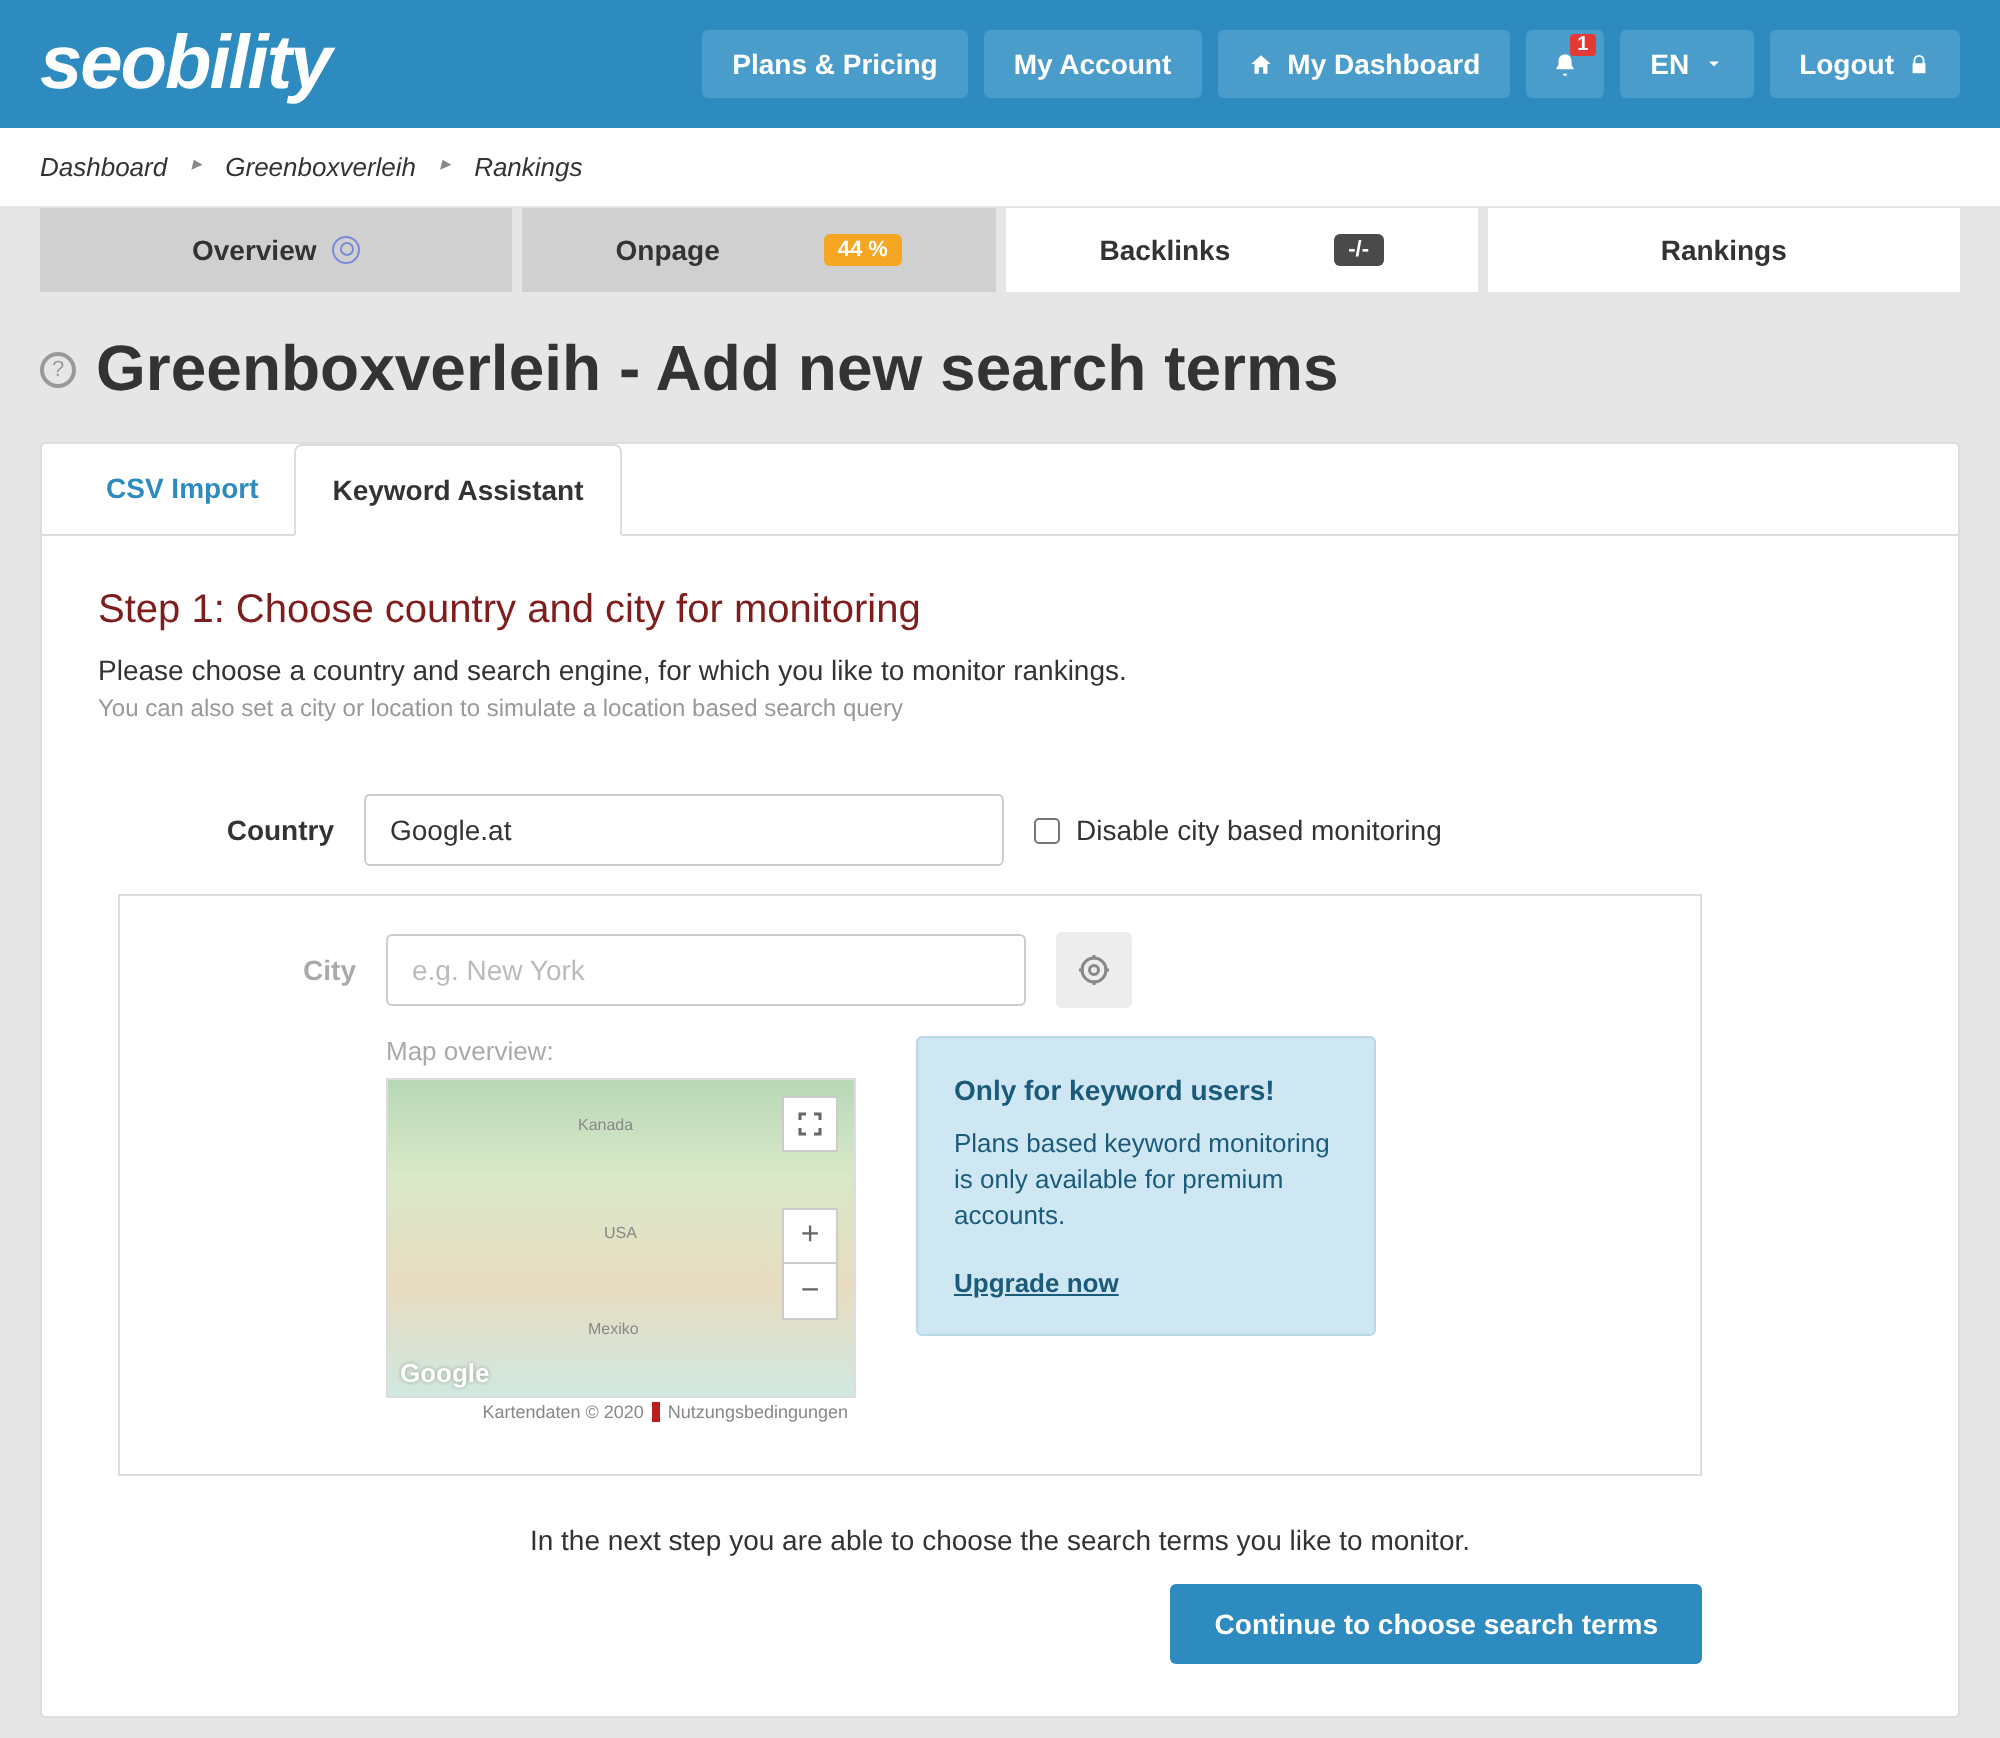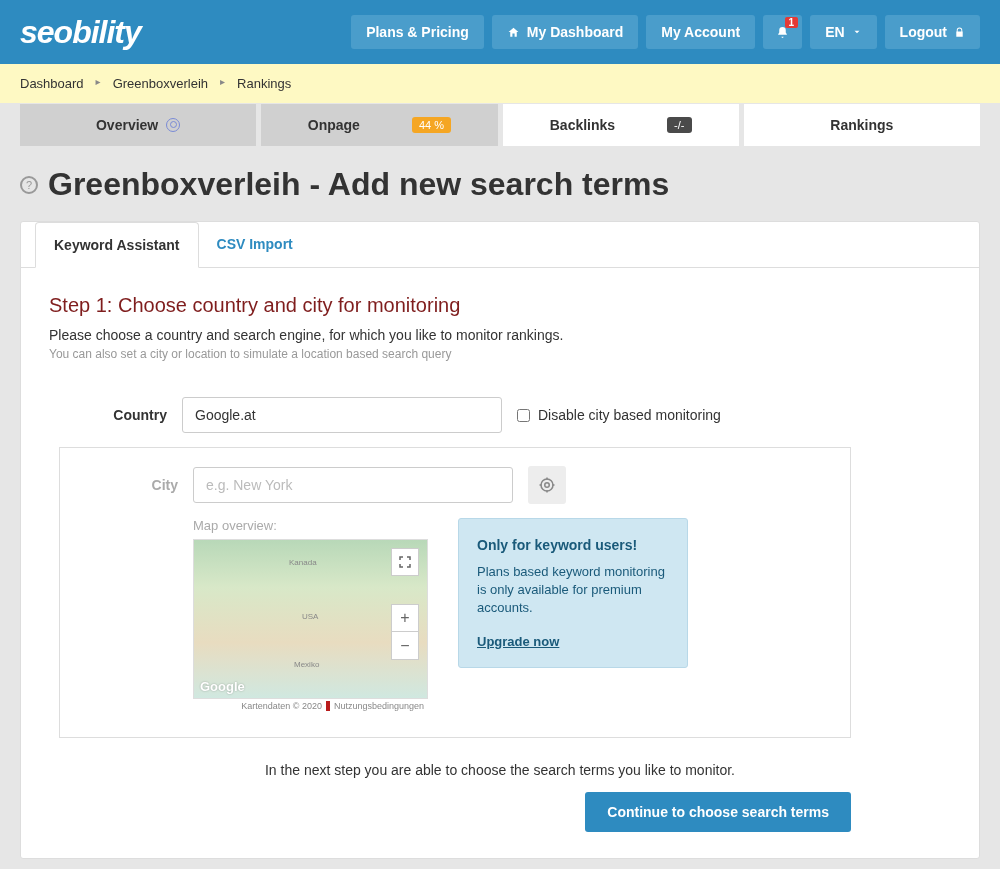--- a/index.html
+++ b/index.html
@@ -1,30 +1,30 @@
 <!DOCTYPE html>
 <html><head>
 <meta charset="utf-8">
 <style>
 * { box-sizing: border-box; margin: 0; padding: 0; }
 body { font-family: -apple-system, BlinkMacSystemFont, "Segoe UI", Arial, sans-serif; background: #e6e6e6; width: 1000px; }
 .header { background: #2e8bc0; height: 64px; display: flex; align-items: center; padding: 0 20px; justify-content: space-between; }
-.logo { color: #fff; font-size: 32px; font-weight: bold; font-style: italic; letter-spacing: -1px; }
+.logo { color: #fff; font-size: 38px; font-weight: bold; font-style: italic; letter-spacing: -1px; }
 .nav-buttons { display: flex; gap: 8px; }
 .nav-btn { background: #4a9dcb; color: #fff; border: none; padding: 9px 15px; font-size: 14px; font-weight: 600; border-radius: 3px; cursor: pointer; display: flex; align-items: center; gap: 7px; }
 .nav-btn svg { width: 13px; height: 13px; fill: #fff; }
 .notif { position: relative; padding: 9px 13px; }
 .notif-badge { position: absolute; top: 2px; right: 4px; background: #e53935; color: #fff; font-size: 10px; font-weight: bold; padding: 0 4px; border-radius: 2px; }
-.breadcrumb { background: #fef9c3; padding: 12px 20px; display: flex; align-items: flex-start; gap: 12px; font-size: 13px; color: #333; }
+.breadcrumb { background: #ffffff; padding: 12px 20px; display: flex; align-items: flex-start; gap: 12px; font-size: 13px; color: #333; font-style: italic; }
 .breadcrumb a { color: #333; text-decoration: none; cursor: pointer; }
 .bc-sep { color: #888; font-size: 10px; }
 .tabs-bar { display: flex; gap: 5px; padding: 0 20px; margin-top: 1px; align-items: center; }
 .tab { flex: 1; background: #d0d0d0; padding: 13px 0; text-align: center; font-size: 14px; font-weight: 600; color: #333; cursor: pointer; display: flex; align-items: center; justify-content: center; gap: 8px; }
 .tab.active { background: #fff; }
-.tab-badge { background: #888; color: #fff; font-size: 11px; padding: 2px 7px; border-radius: 3px; font-weight: normal; margin-left: 44px; }
+.tab-badge { background: #888; color: #fff; font-size: 11px; padding: 2px 7px; border-radius: 3px; font-weight: bold; margin-left: 44px; }
 .tab-badge.orange { background: #f5a623; }
 .tab-badge.dark { background: #4a4a4a; }
 .globe-icon { width: 14px; height: 14px; border: 1.5px solid #7a8bd6; border-radius: 50%; display: inline-block; position: relative; }
 .globe-icon::after { content: ''; position: absolute; top: 2px; left: 3px; width: 5px; height: 5px; border: 1px solid #7a8bd6; border-radius: 50%; }
 .content { padding: 20px; }
 .page-title { display: flex; align-items: center; gap: 10px; margin-bottom: 18px; }
 .page-title h1 { font-size: 32px; font-weight: 600; color: #333; }
 .title-icon { width: 18px; height: 18px; border: 2px solid #999; border-radius: 50%; display: inline-flex; align-items: center; justify-content: center; font-size: 11px; color: #999; }
 .panel { background: #fff; border: 1px solid #ddd; border-radius: 3px; padding: 0; }
 .panel-tabs { display: flex; border-bottom: 1px solid #ddd; padding-left: 14px; }
@@ -70,28 +70,28 @@
 </head>
 <body>
 
 <div class="header">
   <div class="logo">seobility</div>
   <div class="nav-buttons">
     <button class="nav-btn">
         <span>Plans &amp; Pricing</span>
       </button>
     <button class="nav-btn">
+        <span>My Account</span>
+      </button>
+    <button class="nav-btn">
       <svg viewBox="0 0 24 24">
           <path d="M12 3l9 8h-3v9h-4v-6h-4v6H6v-9H3z"></path>
         </svg>
       <span>My Dashboard</span>
     </button>
-    <button class="nav-btn">
-        <span>My Account</span>
-      </button>
     <button class="nav-btn notif">
       <svg viewBox="0 0 24 24">
           <path d="M12 2a6 6 0 0 0-6 6v4l-2 3v1h16v-1l-2-3V8a6 6 0 0 0-6-6zm-2 18a2 2 0 0 0 4 0z"></path>
         </svg>
       <span class="notif-badge">1</span>
     </button>
     <button class="nav-btn">
       <span>EN</span>
       <svg viewBox="0 0 24 24" style="width:10px;height:10px">
           <path d="M6 9l6 6 6-6z"></path>
@@ -133,22 +133,22 @@
 </div>
 
 <div class="content">
   <div class="page-title">
     <span class="title-icon">?</span>
     <h1>Greenboxverleih - Add new search terms</h1>
   </div>
 
   <div class="panel">
     <div class="panel-tabs">
+      <div class="panel-tab">CSV Import</div>
       <div class="panel-tab active">Keyword Assistant</div>
-      <div class="panel-tab">CSV Import</div>
     </div>
     <div class="panel-body">
       <div class="step-title">Step 1: Choose country and city for monitoring</div>
       <div class="step-desc">Please choose a country and search engine, for which you like to monitor rankings.</div>
       <div class="step-hint">You can also set a city or location to simulate a location based search query</div>
 
       <div class="form-block">
         <div class="form-row">
           <div class="form-label">Country</div>
           <input class="form-input" value="Google.at" style="">

